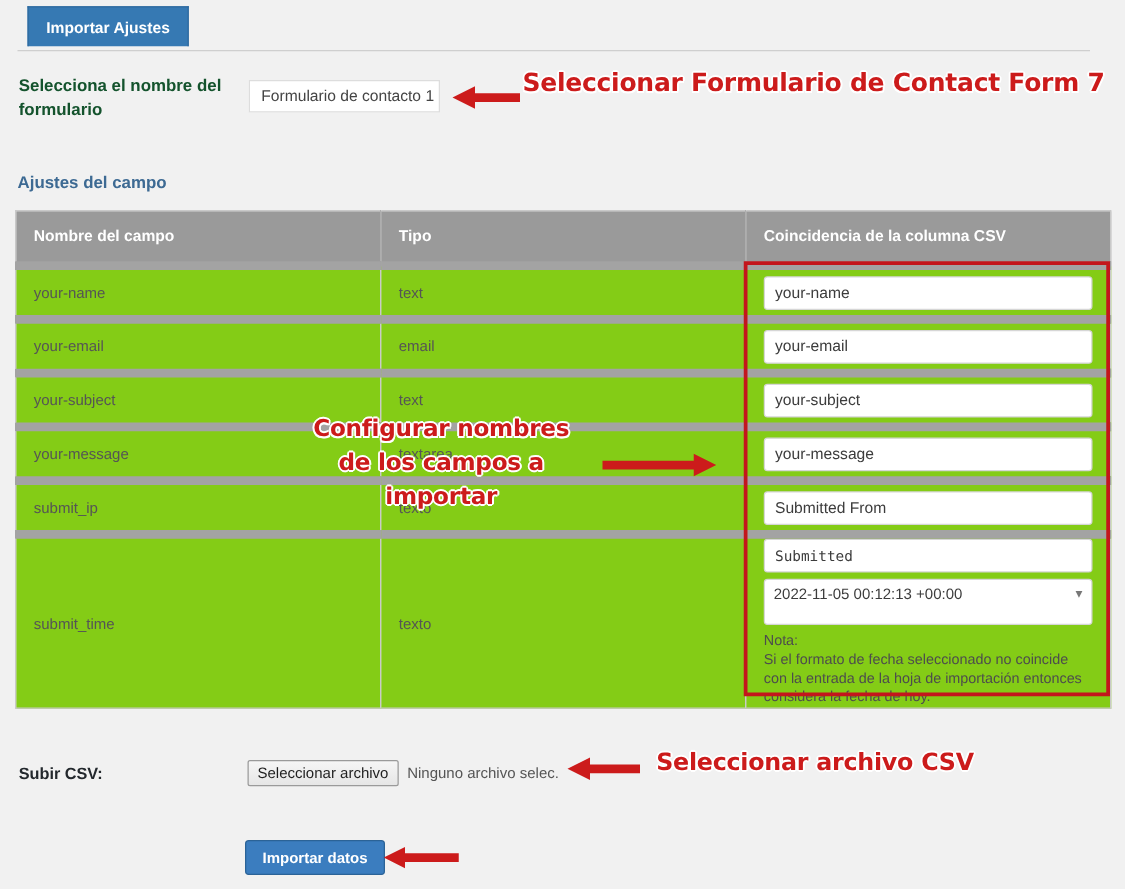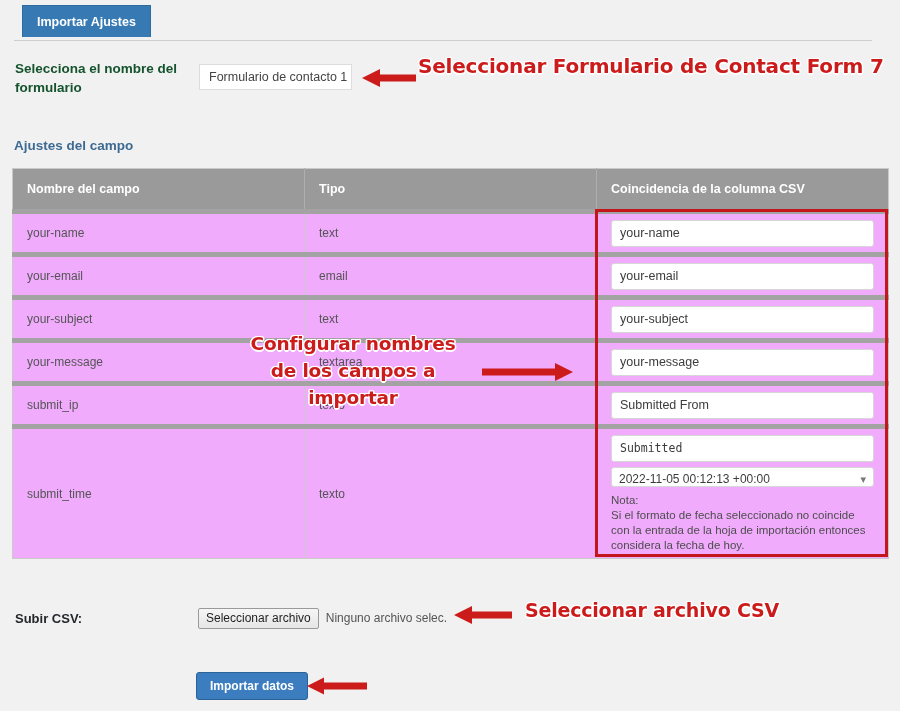--- a/index.html
+++ b/index.html
@@ -104,23 +104,23 @@
     text-align: left;
     padding: 13px 14px;
     border-right: 1px solid #aeaeae;
     box-sizing: border-box;
   }
   #field-table thead th:last-child { border-right: none; }
   #field-table tbody td {
     font-size: 12px;
     color: #555555;
     padding: 0 14px;
-    border-top: 5px solid #a3a3a3;
+    border-top: 7px solid #a3a3a3;
     border-right: 1px solid #c9c9c9;
-    background: #f0abfc;
+    background: #84cc16;
     box-sizing: border-box;
     vertical-align: middle;
     height: 43px;
   }
   #field-table tbody td:last-child { border-right: none; }
   #field-table tbody tr.tall td { height: 132px; }
   td.mapcell { padding: 0 12px; }
   .map-input {
     width: 100%;
     height: 27px;
@@ -134,21 +134,21 @@
     padding: 0 8px;
     outline: none;
     display: block;
   }
   .map-input.mono {
     font-family: "DejaVu Sans Mono", monospace;
     font-size: 11.5px;
   }
   .date-select {
     width: 100%;
-    height: 20px;
+    height: 37px;
     box-sizing: border-box;
     margin-top: 5px;
     border: 1px solid #d6d6d6;
     border-radius: 3px;
     background: #ffffff;
     font-family: "Liberation Sans", sans-serif;
     font-size: 12px;
     color: #3c3c3c;
     padding: 0 7px;
     outline: none;

